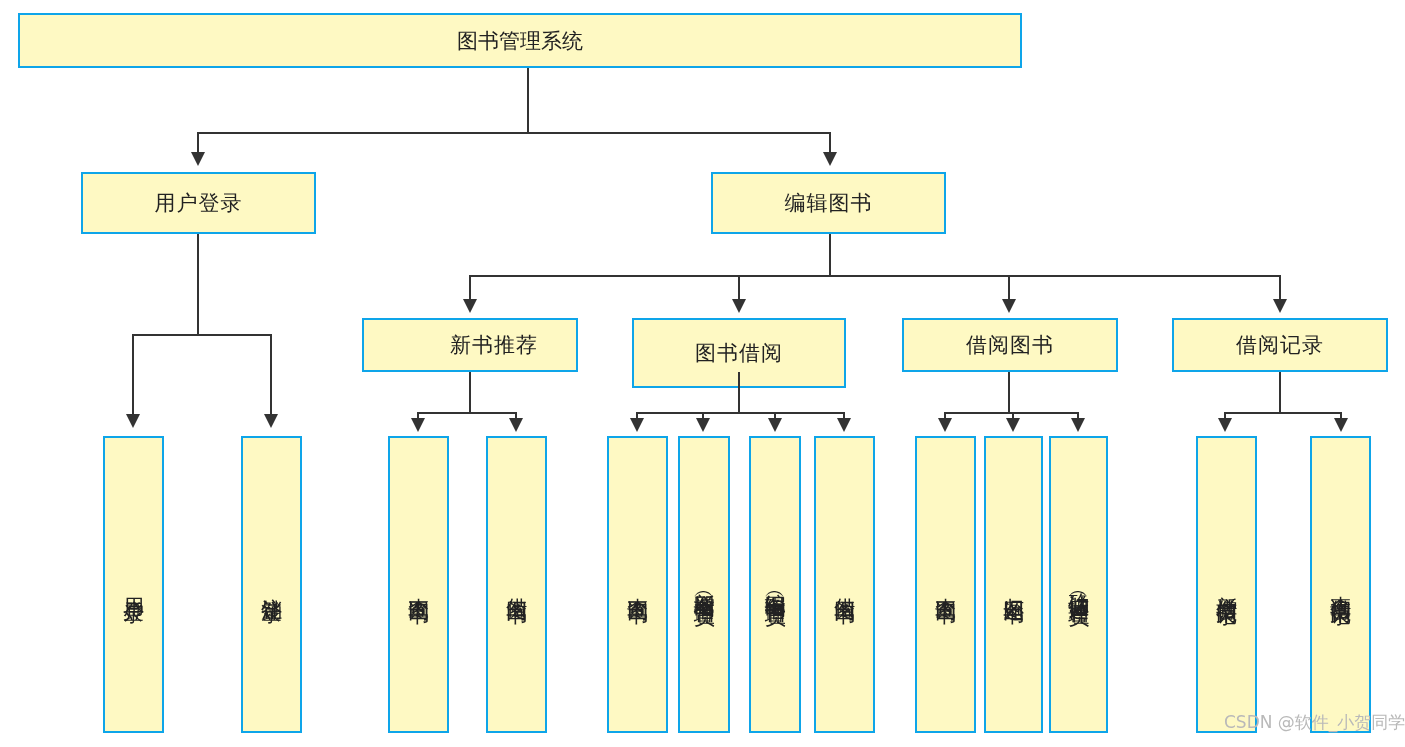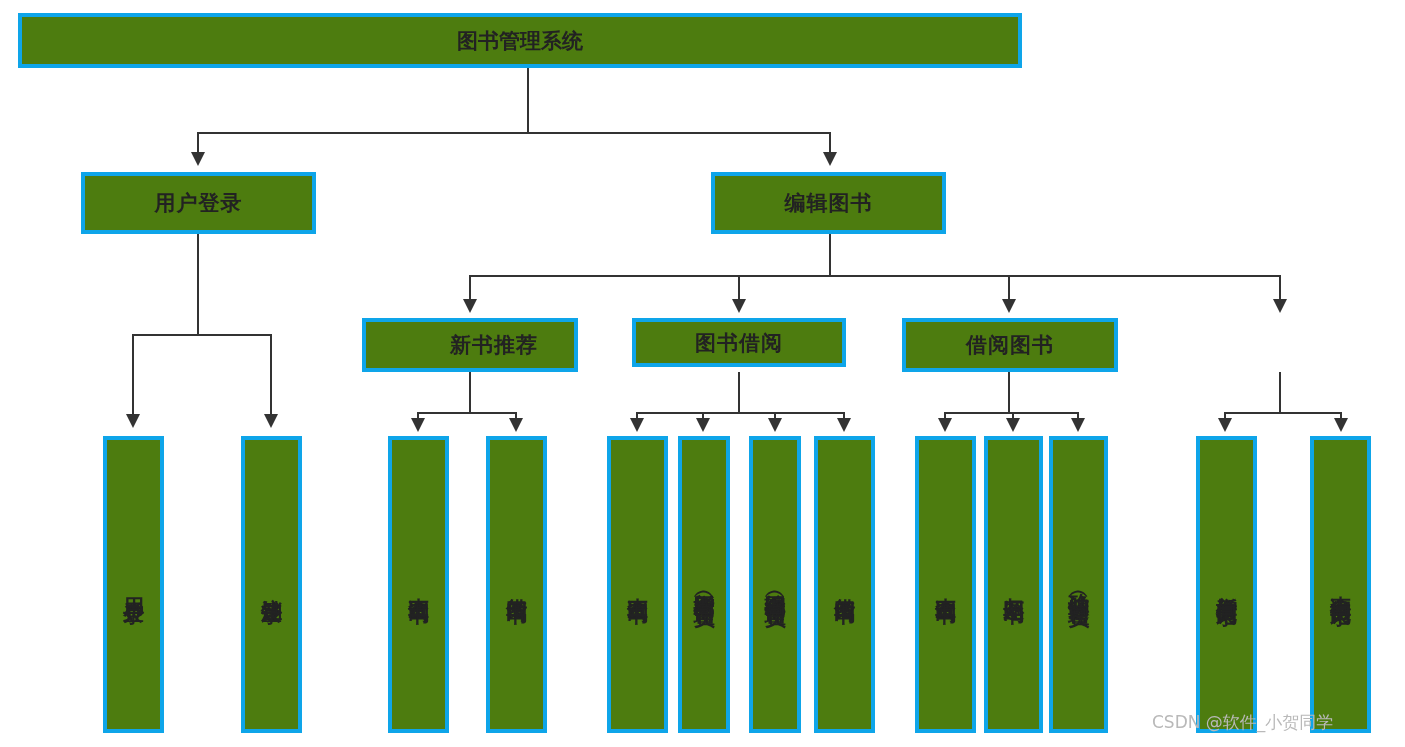--- a/index.html
+++ b/index.html
@@ -14,27 +14,26 @@
     position: relative;
     width: 1405px;
     height: 747px;
     background: #ffffff;
     overflow: hidden;
   }
   
   .box {
     position: absolute;
     box-sizing: border-box;
-    border: 4px solid #0ea5e9;
-    background: #4d7c0f;
+    border: 2px solid #0ea5e9;
+    background: #fef9c3;
     display: flex;
     align-items: center;
     justify-content: center;
     color: #222222;
-    font-weight: bold;
   }
   .box.h {
     font-size: 21px;
     letter-spacing: 1px;
   }
   .box.root { font-size: 21px; }
   .box.v {
     
     writing-mode: vertical-rl;
     text-orientation: upright;
@@ -61,21 +60,21 @@
     position: absolute;
     width: 0;
     height: 0;
     border-left: 7px solid transparent;
     border-right: 7px solid transparent;
     border-top: 14px solid #333333;
   }
   
   #watermark {
     position: absolute;
-    left: 1152px;
+    left: 1224px;
     top: 711px;
     font-size: 17px;
     color: #b9b9b9;
     white-space: nowrap;
     font-family: "DejaVu Sans", "Liberation Sans", sans-serif;
   }
 </style>
 </head>
 <body>
 
@@ -113,25 +112,28 @@
   <div class="ln vln" style="left:738px; top:275px; width:2px; height:26px;"></div>
   <div class="arrow" style="left:732px; top:299px;"></div>
   <div class="ln vln" style="left:1008px; top:275px; width:2px; height:26px;"></div>
   <div class="arrow" style="left:1002px; top:299px;"></div>
   <div class="ln vln" style="left:1279px; top:275px; width:2px; height:26px;"></div>
   <div class="arrow" style="left:1273px; top:299px;"></div>
 
   <div class="box h" style="left:362px; top:318px; width:216px; height:54px;padding-left:48px;">
     <span>新书推荐</span>
   </div>
-  <div class="box h" style="left:632px; top:318px; width:214px; height:49px;">
+  <div class="box h" style="left:632px; top:318px; width:214px; height:70px;">
     <span>图书借阅</span>
   </div>
   <div class="box h" style="left:902px; top:318px; width:216px; height:54px;">
     <span>借阅图书</span>
+  </div>
+  <div class="box h" style="left:1172px; top:318px; width:216px; height:54px;">
+    <span>借阅记录</span>
   </div>
 
   <div class="ln vln" style="left:469px; top:372px; width:2px; height:41px;"></div>
   <div class="ln hln" style="left:417px; top:412px; width:100px; height:2px;"></div>
   <div class="ln vln" style="left:417px; top:412px; width:2px; height:8px;"></div>
   <div class="arrow" style="left:411px; top:418px;"></div>
   <div class="ln vln" style="left:515px; top:412px; width:2px; height:8px;"></div>
   <div class="arrow" style="left:509px; top:418px;"></div>
 
   <div class="ln vln" style="left:738px; top:372px; width:2px; height:41px;"></div>

